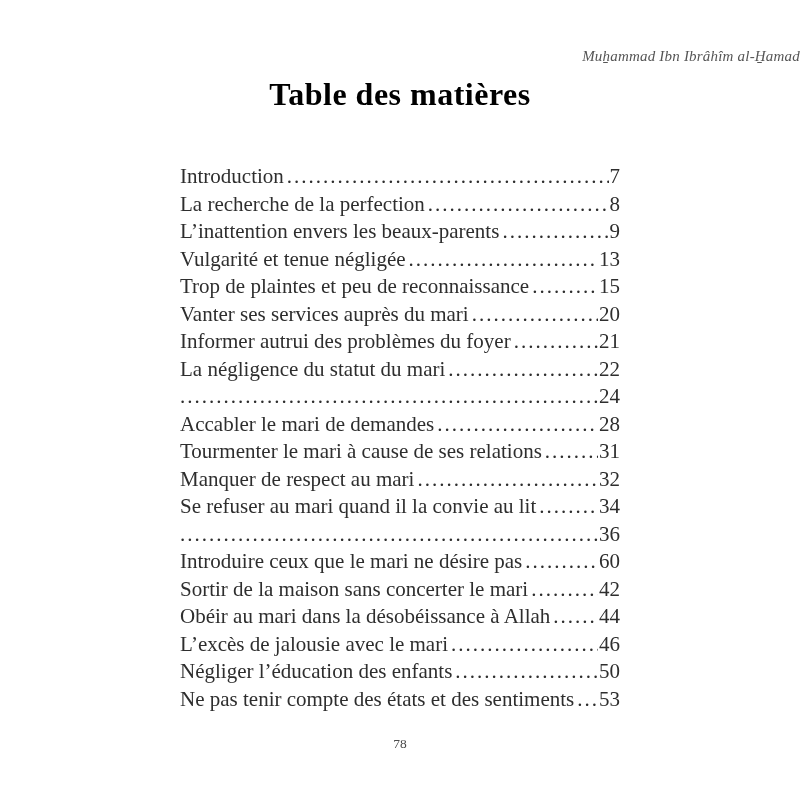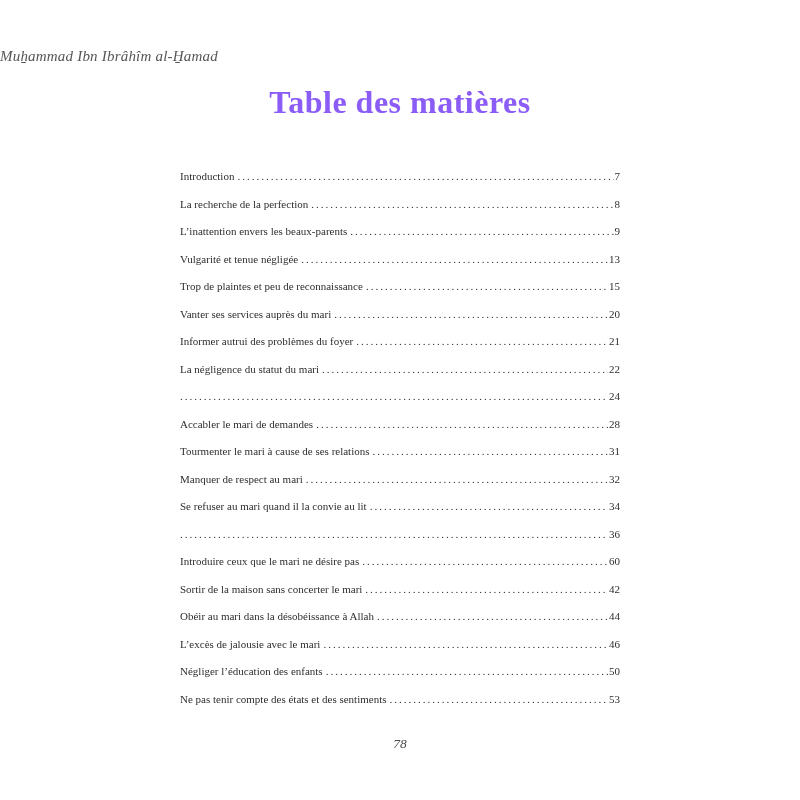--- a/index.html
+++ b/index.html
@@ -18,50 +18,50 @@
     position: relative;
     width: 800px;
     height: 800px;
     background: #ffffff;
   }
   .author {
     position: absolute;
     top: 48px;
     left: 0;
     right: 0;
-    text-align: left;
+    text-align: right;
     font-style: italic;
     font-size: 15px;
     letter-spacing: 0.2px;
     color: #555555;
   }
   .title {
     position: absolute;
     top: 76px;
     left: 0;
     right: 0;
-    margin: 8px;
+    margin: 0;
     text-align: center;
     font-size: 32px;
     font-weight: bold;
     letter-spacing: 0.5px;
-    color: #8b5cf6;
+    color: #000000;
   }
   .toc {
     position: absolute;
     top: 163px;
     left: 180px;
     width: 440px;
   }
   .toc-row {
     display: flex;
     align-items: baseline;
     height: 27.5px;
     line-height: 27.5px;
-    font-size: 11px;
+    font-size: 21px;
     color: #2e2e2e;
     justify-content: flex-end;
   }
   .toc-label {
     white-space: nowrap;
     padding-right: 3px;
   }
   .toc-leader {
     flex: 1 1 0;
     min-width: 0;
@@ -75,21 +75,20 @@
     padding-left: 1px;
   }
   .folio {
     position: absolute;
     top: 736px;
     left: 0;
     right: 0;
     text-align: center;
     font-size: 13.5px;
     color: #4a4a4a;
-    font-style: italic;
   }
 </style>
 </head>
 <body>
 
 <div class="page">
   <div class="author">Muẖammad Ibn Ibrâhîm al-H̱amad</div>
 
   <h1 class="title">Table des matières</h1>
 

